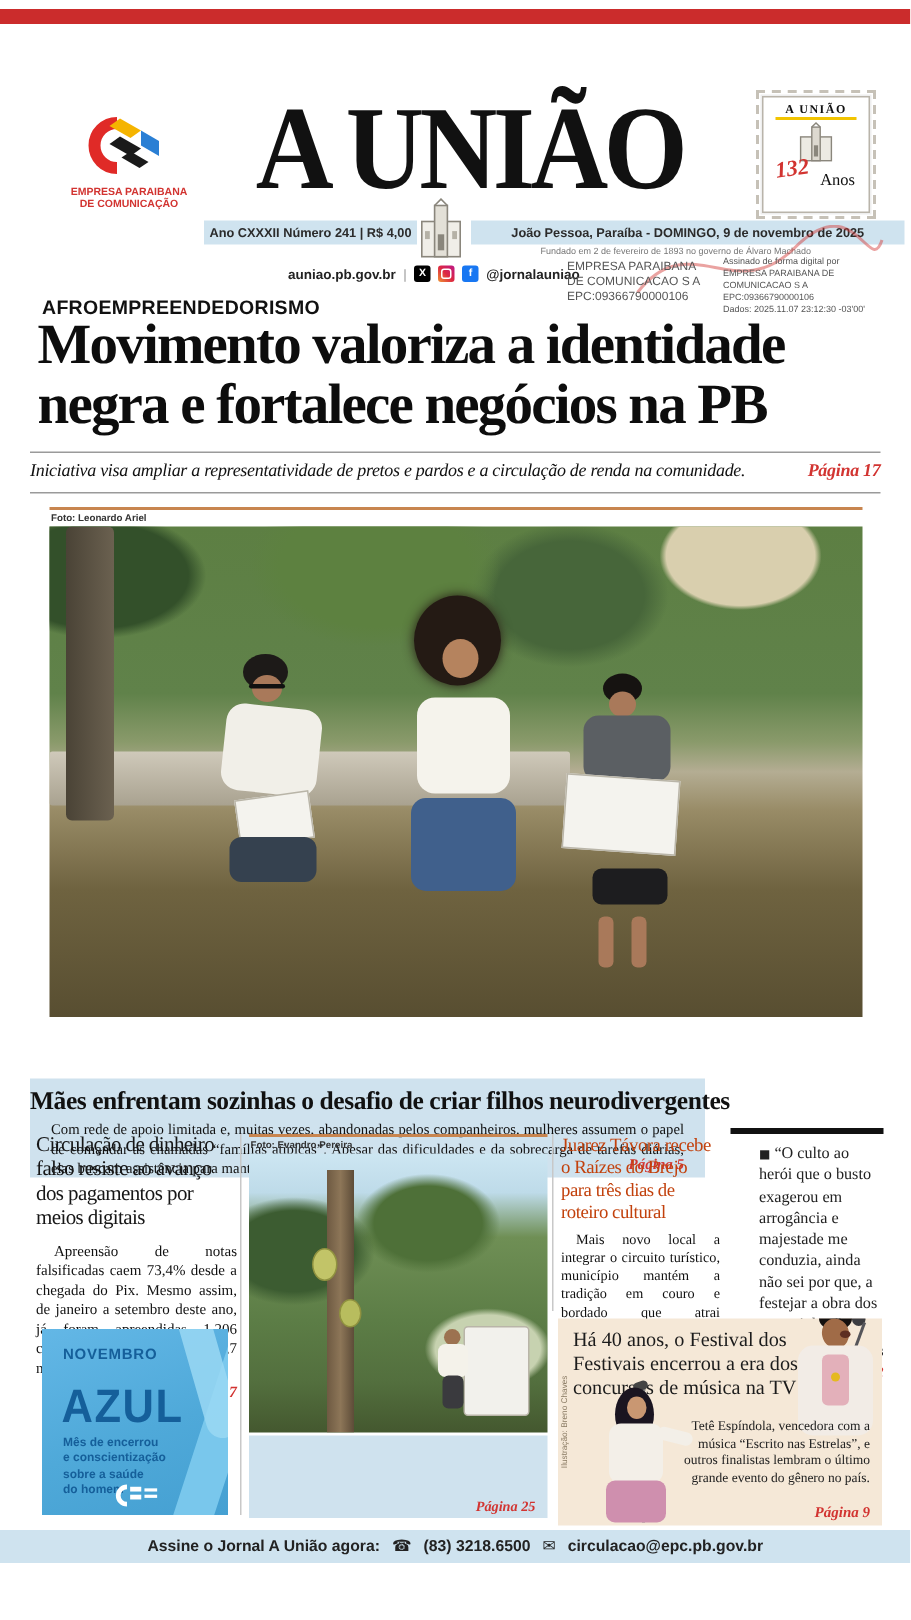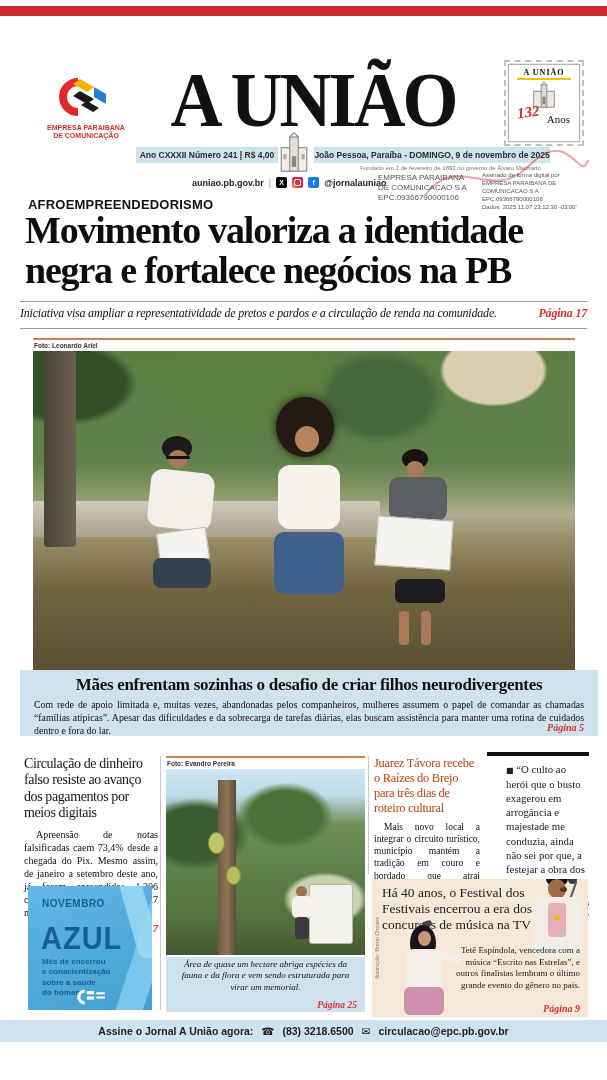--- a/index.html
+++ b/index.html
@@ -92,21 +92,21 @@
 
   <div class="abs band nowrap" style="left:136px;top:147px;width:142px;height:16px;font-size:8.5px;">Ano CXXXII Número 241  |  R$ 4,00</div>
   <svg class="abs" style="left:278px;top:132px;" width="32" height="42" viewBox="0 0 30 38">
       <rect x="3" y="14" width="24" height="22" fill="#f0eee8" stroke="#8a867c" stroke-width="1"></rect>
       <rect x="11" y="4" width="8" height="32" fill="#e3e0d7" stroke="#8a867c" stroke-width="1"></rect>
       <path d="M11 4 l4 -4 4 4" fill="none" stroke="#8a867c" stroke-width="1"></path>
       <rect x="13" y="22" width="4" height="10" fill="#8a867c"></rect>
       <rect x="5" y="20" width="3" height="5" fill="#b5b1a6"></rect>
       <rect x="22" y="20" width="3" height="5" fill="#b5b1a6"></rect>
   </svg>
-  <div class="abs band nowrap" style="left:314px;top:147px;width:236px;height:16px;font-size:8.5px;">João Pessoa, Paraíba - DOMINGO, 9 de novembro de 2025</div>
+  <div class="abs band nowrap" style="left:314px;top:147px;width:289px;height:16px;font-size:8.5px;">João Pessoa, Paraíba - DOMINGO, 9 de novembro de 2025</div>
   <div class="abs sans nowrap" style="left:314px;top:165px;width:273px;text-align:center;font-size:6px;color:#777;">Fundado em 2 de fevereiro de 1893 no governo de Álvaro Machado</div>
 
   <svg class="abs" style="left:420px;top:150px;opacity:.45;" width="170" height="60" viewBox="0 0 170 60">
     <path d="M5 45 C 40 0, 70 55, 110 15 S 160 35, 168 10" fill="none" stroke="#d23431" stroke-width="2"></path>
   </svg>
 
   <div class="abs sans nowrap" style="left:192px;top:177px;font-size:9px;font-weight:bold;color:#222;display:flex;align-items:center;gap:5px;">
     <span>auniao.pb.gov.br</span>
     <span style="color:#999;font-weight:normal;">|</span>
     <span class="sq x">X</span>
@@ -165,21 +165,21 @@
       <div class="blob" style="left:30%;top:0;width:26px;height:20px;background:#161311;"></div>
       <div class="blob" style="left:34%;top:6%;width:18px;height:17px;background:#a9795a;"></div>
       <div class="abs" style="left:18%;top:14%;width:58px;height:44px;background:#5b5f63;border-radius:10px;"></div>
       <div class="book" style="left:6%;top:34%;width:74px;height:48px;transform:rotate(4deg);"></div>
       <div class="abs" style="left:24%;top:64%;width:50px;height:24px;background:#1d1d1f;border-radius:6px;"></div>
       <div class="abs" style="left:28%;top:80%;width:10px;height:34px;background:#a9795a;border-radius:4px;"></div>
       <div class="abs" style="left:48%;top:80%;width:10px;height:34px;background:#a9795a;border-radius:4px;"></div>
     </div>
   </div>
 
-  <div class="abs capbox" style="left:20px;top:670px;width:578px;height:66px;">
+  <div class="abs capbox" style="left:20px;top:719px;width:450px;height:66px;">
     <div class="nowrap" style="text-align:center;font-size:17px;font-weight:bold;letter-spacing:-0.3px;margin-top:5px;">Mães enfrentam sozinhas o desafio de criar filhos neurodivergentes</div>
     <div style="margin:3px 14px 0;font-size:9.8px;line-height:1.35;text-align:justify;">Com rede de apoio limitada e, muitas vezes, abandonadas pelos companheiros, mulheres assumem o papel de comandar as chamadas “famílias atípicas”. Apesar das dificuldades e da sobrecarga de tarefas diárias, elas buscam assistência para manter uma rotina de cuidados dentro e fora do lar.</div>
     <div class="pageref" style="position:absolute;right:14px;bottom:3px;font-size:10px;">Página 5</div>
   </div>
 
   <div class="abs vrule" style="left:160px;top:756px;height:254px;"></div>
   <div class="abs vrule" style="left:368px;top:756px;height:118px;"></div>
 
   <div class="abs" style="left:24px;top:756px;width:134px;">
     <div style="font-size:14px;line-height:1.17;letter-spacing:-0.4px;color:#161616;">Circulação de dinheiro falso resiste ao avanço dos pagamentos por meios digitais</div>
@@ -212,21 +212,20 @@
     <div class="blob" style="left:21%;top:34%;width:15px;height:20px;background:#c2c468;border:1px solid #8f913f;"></div>
     <div class="blob" style="left:30%;top:52%;width:13px;height:17px;background:#b8bd5e;border:1px solid #8f913f;"></div>
     <div class="abs" style="right:6%;bottom:6%;width:42px;height:58px;background:#f2f1ec;border:1px solid #b9b5a8;border-radius:3px;"></div>
     <div class="person" style="right:26%;bottom:8%;width:22px;height:54px;">
       <div class="blob" style="left:5px;top:0;width:11px;height:11px;background:#9c7250;"></div>
       <div class="abs" style="left:1px;top:10px;width:20px;height:22px;background:#f4f2ea;border-radius:5px;"></div>
       <div class="abs" style="left:4px;top:31px;width:14px;height:22px;background:#3a3a3e;border-radius:4px;"></div>
     </div>
   </div>
   <div class="abs capbox" style="left:166px;top:957px;width:199px;height:55px;">
-    <div style="margin:2px 8px 0;font-size:9px;font-style:italic;line-height:1.25;text-align:center;">Área de quase um hectare abriga espécies da fauna e da flora e vem sendo estruturada para virar um memorial.</div>
     <div class="pageref" style="position:absolute;right:8px;bottom:2px;font-size:9.5px;">Página 25</div>
   </div>
 
   <div class="abs" style="left:374px;top:756px;width:106px;">
     <div style="font-size:12.5px;line-height:1.2;letter-spacing:-0.3px;color:#c2410c;">Juarez Távora recebe o Raízes do Brejo para três dias de roteiro cultural</div>
     <div style="margin-top:5px;font-size:9.5px;line-height:1.28;text-align:justify;text-indent:10px;">Mais novo local a integrar o circuito turístico, município mantém a tradição em couro e bordado que atrai visitantes.</div>
     <div class="pageref" style="text-align:right;font-size:10px;margin-top:5px;">Página 8</div>
   </div>
 
   <div class="abs" style="left:487px;top:752px;width:102px;">

